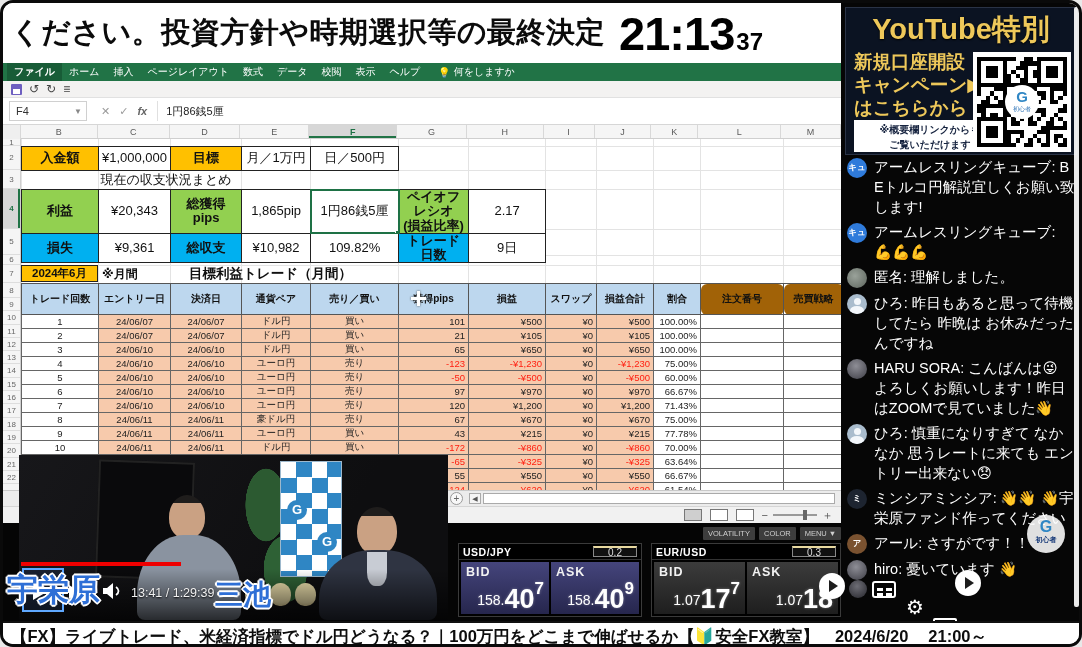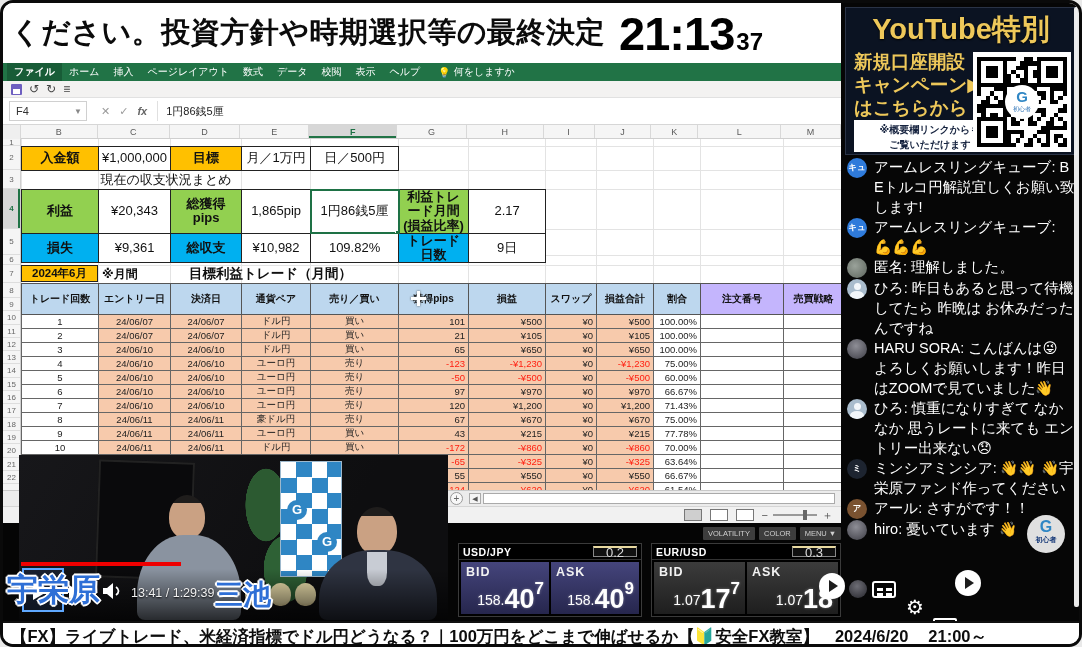--- a/index.html
+++ b/index.html
@@ -55,21 +55,21 @@
   td.active-cell{outline:2px solid #1e7145;outline-offset:-1px;position:relative;}
   .fillhandle{position:absolute;right:-2px;bottom:-2px;width:5px;height:5px;background:#1e7145;border:1px solid #fff;}
 
   .mrow{z-index:1;font-weight:bold;color:#111;}
   .mlabel{left:18px;top:262px;width:77px;height:17px;background:#ffc000;border:1.5px solid #222;font-size:11.5px;text-align:center;line-height:15px;}
   .mnote{left:99px;top:263px;font-size:12px;}
   .mtitle{left:186px;top:262px;font-size:13.5px;}
 
   table.trade{position:absolute;left:18px;top:280px;border-collapse:collapse;table-layout:fixed;z-index:1;width:822px;}
   table.trade th{background:#bdd7ee;font-size:10px;font-weight:bold;color:#111;border:1px solid #555;height:31px;padding:8px 2px;white-space:nowrap;overflow:hidden;}
-  table.trade th.ghead{background:#c4b5fd;}
+  table.trade th.ghead{background:#a16207;border-radius:6px;}
   table.trade td{font-size:9.5px;color:#222;border:1px solid #666;height:13px;padding:0 3px;white-space:nowrap;overflow:hidden;}
   table.trade td.peach{background:#f7caac;}
   table.trade td.white{background:#fff;}
   table.trade td.c{text-align:center;}
   table.trade td.r{text-align:right;}
   table.trade td.neg{color:#ff2012;}
 
   .cursor-plus{left:408px;top:288px;width:15px;height:15px;z-index:3;
     background:linear-gradient(#fff,#fff) center/3px 15px no-repeat,linear-gradient(#fff,#fff) center/15px 3px no-repeat;
     filter:drop-shadow(0 0 1px #555);}
@@ -89,21 +89,21 @@
   .zhandle{position:absolute;left:30px;top:-4px;width:4px;height:10px;background:#666;}
 
   
   .trading{left:0;top:520px;width:838px;height:98px;background:#050505;z-index:2;}
   .ttoolbar{position:absolute;left:700px;top:4px;display:flex;gap:4px;align-items:center;}
   .tbtn{background:#3d3d3d;color:#cfcfcf;font-size:7.5px;padding:2px 5px;border-radius:1px;white-space:nowrap;}
   .tibtn{width:14px;height:12px;border:1px solid #666;background:#2c2c2c;color:#bbb;font-size:7px;text-align:center;line-height:11px;}
   .qpanel{position:absolute;top:20px;height:74px;background:#000;border:1px solid #3a3a3a;}
   .qhead{height:16px;display:flex;align-items:center;padding:0 4px;border-bottom:1px solid #333;}
   .qpair{color:#fff;font-size:10.5px;font-weight:bold;letter-spacing:.5px;}
-  .qspread{margin-left:auto;min-width:44px;height:11px;border:1px solid #888;border-top:2px solid #e8d9a0;background:#101010;color:#ddd;font-size:13px;text-align:center;line-height:9px;}
+  .qspread{margin-left:auto;min-width:44px;height:11px;border:1px solid #888;border-top:2px solid #e8d9a0;background:#101010;color:#ddd;font-size:10px;text-align:center;line-height:9px;}
   .qtiles{display:flex;gap:2px;padding:2px;}
   .qtile{position:relative;width:50%;height:52px;}
   .qtile.blue{background:linear-gradient(#45457c,#26264d);}
   .qtile.gray{background:linear-gradient(#3c3c3c,#1e1e1e);}
   .qlbl{position:absolute;left:5px;top:3px;color:#f2f2f2;font-size:12.5px;font-weight:bold;letter-spacing:1px;}
   .qprice{position:absolute;right:5px;bottom:3px;color:#fff;display:flex;align-items:flex-end;text-shadow:0 0 3px rgba(255,255,255,.35);}
   .qbase{font-size:14px;padding-bottom:3px;}
   .qmid{font-size:27px;font-weight:bold;line-height:.85;}
   .qsup{font-size:17px;font-weight:bold;margin-bottom:12px;}
 
@@ -141,21 +141,21 @@
   .sidebar{left:838px;top:0;width:244px;height:618px;background:#060606;z-index:4;}
   .banner{position:absolute;left:4px;top:4px;width:232px;height:148px;background:#0b1322;border:1px solid #2a3346;}
   .banner-title{position:absolute;left:0;top:2px;width:100%;text-align:center;color:#eec85a;font-size:29px;font-weight:900;text-shadow:0 1px 2px #000;white-space:nowrap;}
   .banner-lines{position:absolute;left:8px;top:42px;width:125px;color:#eec85a;font-weight:900;font-size:18.5px;line-height:1.25;white-space:nowrap;}
   .banner-note{position:absolute;left:8px;top:112px;width:152px;height:32px;background:#fff;color:#16233f;font-size:10px;font-weight:bold;text-align:center;line-height:1.5;padding-top:2px;}
   .qrbox{position:absolute;right:5px;top:44px;width:98px;height:100px;background:#fff;padding:4px;}
   .qrbox svg{width:100%;height:100%;}
   .qrlogo{position:absolute;left:50%;top:50%;transform:translate(-50%,-50%);width:30px;height:30px;background:#fff;border-radius:50%;text-align:center;box-shadow:0 0 0 2px #fff;}
   .qrlogo .g{color:#2f86c4;font-weight:900;font-size:15px;line-height:20px;display:block;}
   .qrlogo .s{color:#1a66b0;font-size:6px;display:block;line-height:5px;}
-  .chat{position:absolute;left:6px;top:154px;width:228px;height:460px;overflow:hidden;display:flex;flex-direction:column;}
+  .chat{position:absolute;left:6px;top:154px;width:228px;height:460px;overflow:hidden;display:flex;flex-direction:column;gap:5px;}
   .msg{display:flex;gap:7px;align-items:flex-start;}
   .av{flex:none;width:20px;height:20px;border-radius:50%;margin-top:1px;display:flex;align-items:center;justify-content:center;color:#fff;font-size:8.5px;font-weight:bold;position:relative;overflow:hidden;}
   .av-cube{background:#2f7bdb;}
   .av-person{background:#a9bccd;}
   .av-person .p1{position:absolute;left:6.5px;top:3.5px;width:7px;height:7px;border-radius:50%;background:#f2f6fa;}
   .av-person .p2{position:absolute;left:3px;top:11.5px;width:14px;height:9px;border-radius:50% 50% 0 0;background:#f2f6fa;}
   .av-photo1{background:radial-gradient(circle at 40% 40%,#9aa29a,#5c645c);}
   .av-photo2{background:radial-gradient(circle at 45% 35%,#8e8e96,#3c3c44);}
   .av-min{background:#1d2430;}
   .av-r{background:#7a5230;}
@@ -335,21 +335,21 @@
           <td class="plain"></td>
           <td class="plain"></td>
         </tr>
         <tr style="height: 40px;">
           <td class="green big">利益</td>
           <td class="bordered">¥20,343</td>
           <td class="green">総獲得
 pips</td>
           <td class="bordered">1,865pip</td>
           <td class="bordered active-cell">1円86銭5厘<span class="fillhandle"></span></td>
-          <td class="green small">利益トレード月間
+          <td class="green small">ペイオフレシオ
 (損益比率)</td>
           <td class="bordered">2.17</td>
         </tr>
         <tr style="height: 26px;">
           <td class="blue red">損失</td>
           <td class="bordered red">¥9,361</td>
           <td class="blue">総収支</td>
           <td class="bordered">¥10,982</td>
           <td class="bordered">109.82%</td>
           <td class="blue small">トレード

